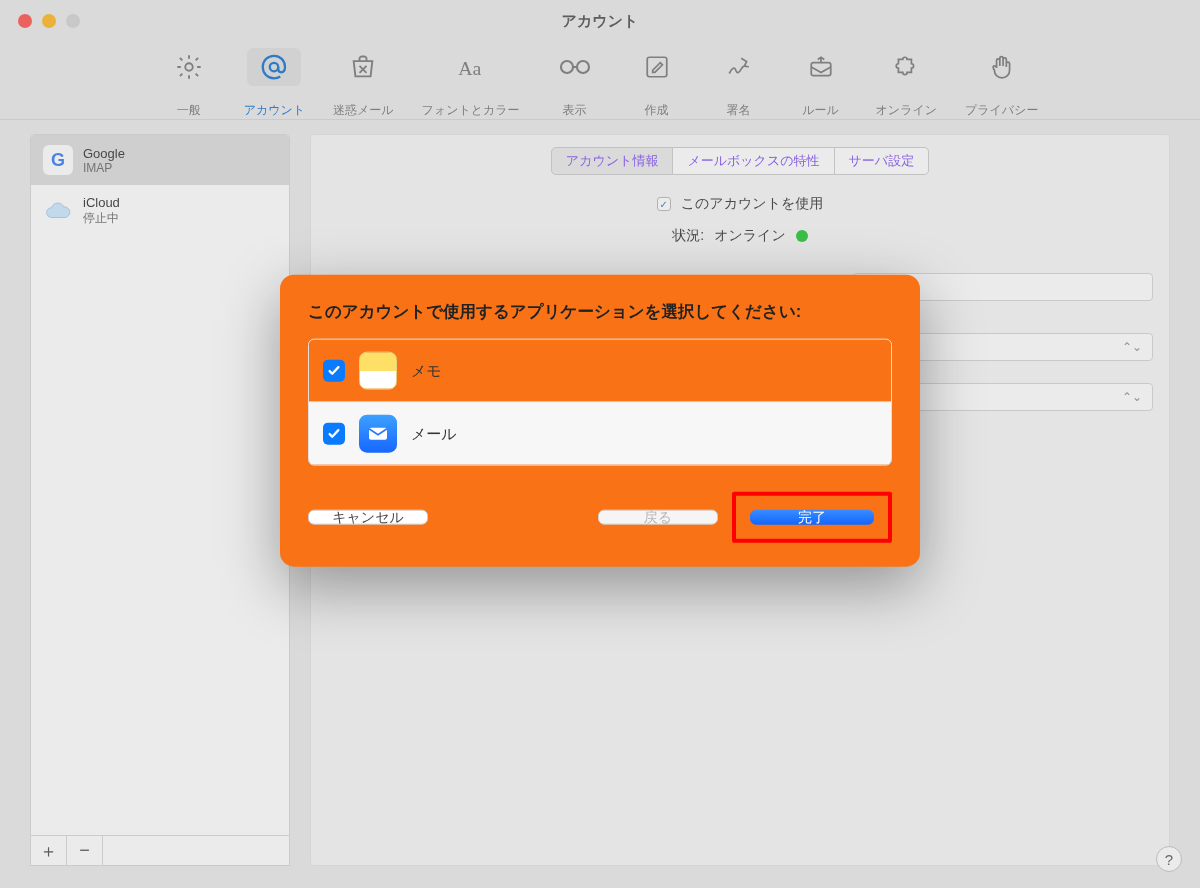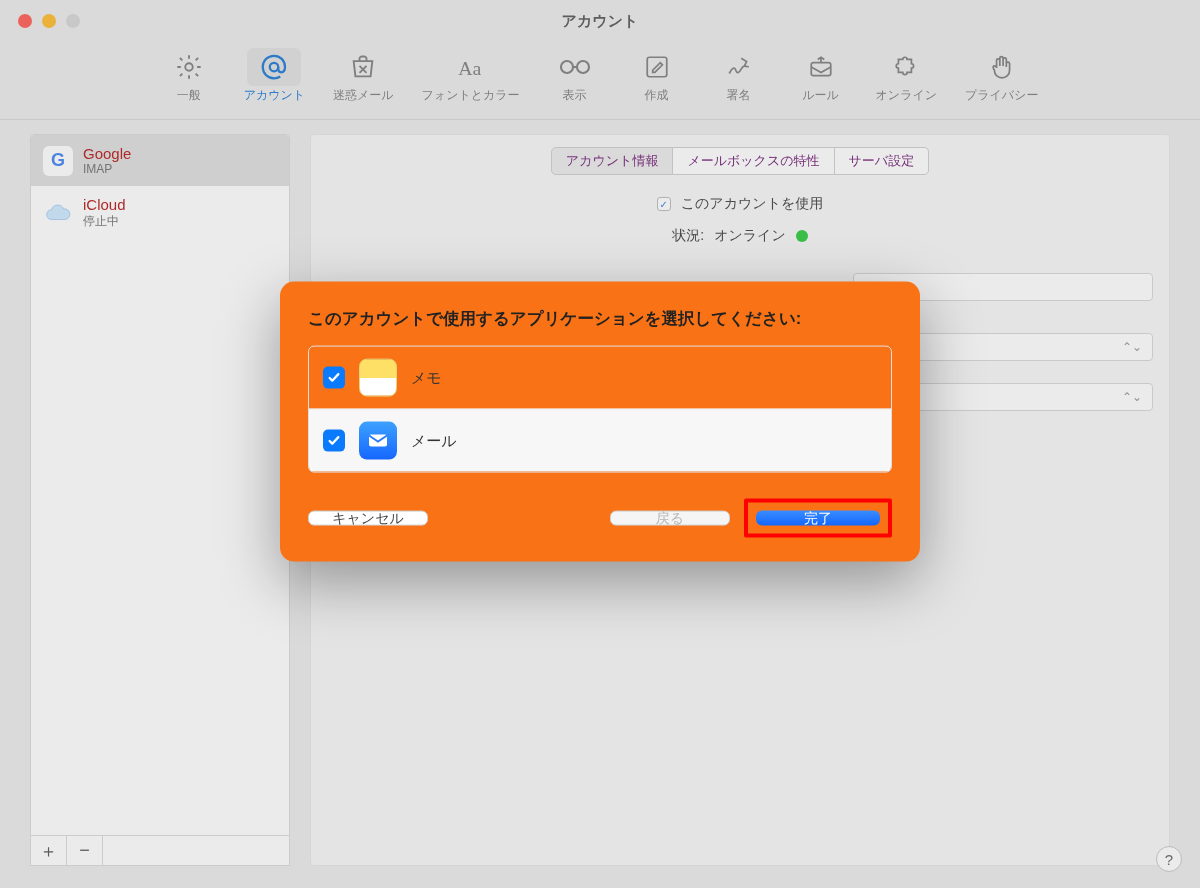--- a/index.html
+++ b/index.html
@@ -24,21 +24,21 @@
     position:absolute; top:12px; left:0; right:0; text-align:center;
     font-size:15px; font-weight:600; color:#595959;
   }
 
   
   .toolbar {
     position:absolute; top:44px; left:0; right:0; height:76px;
     display:flex; justify-content:center; align-items:flex-start; gap:28px;
     padding-top:4px; border-bottom:1px solid #d9d9d9;
   }
-  .tool-item { display:flex; flex-direction:column; align-items:center; gap:1px; color:#808080; }
+  .tool-item { display:flex; flex-direction:column; align-items:center; gap:16px; color:#808080; }
   .tool-item.active { color:#1f7bd6; }
   .tool-item .lbl { font-size:12px; }
   .tool-icon { width:34px; height:34px; display:flex; align-items:center; justify-content:center; }
   .tool-item.active .tool-wrap { background:#e1e1e1; border-radius:6px; }
   .tool-wrap { padding:2px 10px; }
 
   
   .content {
     position:absolute; top:134px; left:30px; right:30px; bottom:22px;
     display:flex; gap:20px;
@@ -48,31 +48,31 @@
   .sidebar { width:260px; display:flex; flex-direction:column; }
   .account-list {
     flex:1; background:#fff; border:1px solid #dadada; border-radius:4px 4px 0 0;
     overflow:hidden;
   }
   .account-row {
     display:flex; gap:10px; align-items:center; padding:10px 12px;
   }
   .account-row.selected { background:#dedede; }
   .account-icon { width:30px; height:30px; border-radius:6px; background:#fff; display:flex; align-items:center; justify-content:center; font-weight:bold; font-size:18px; }
-  .account-text .name { font-size:15px; color:#b91c1c; }
+  .account-text .name { font-size:13px; color:#404040; }
   .account-text .sub  { font-size:12px; color:#737373; }
   .sidebar-buttons {
     display:flex; height:30px; border:1px solid #dadada; border-top:none; background:#fff;
   }
   .sb-btn { width:36px; display:flex; align-items:center; justify-content:center; border-right:1px solid #dadada; font-size:18px; color:#555; }
 
   
   .rightpane { flex:1; background:#fff0; border-radius:4px; position:relative; background:#f7f7f7; border:1px solid #e5e5e5;}
   .tabs-row { display:flex; justify-content:center; gap:0; margin-top:12px; }
-  .seg { background:#fff; border:1px solid #cfcfcf; padding:4px 14px; font-size:13px; color:#701a75; }
+  .seg { background:#fff; border:1px solid #cfcfcf; padding:4px 14px; font-size:13px; color:#8b5cf6; }
   .seg:first-child { border-radius:5px 0 0 5px; }
   .seg:last-child  { border-radius:0 5px 5px 0; }
   .seg + .seg { border-left:none; }
   .seg.active { background:#ececec; }
 
   .form-area { margin-top:20px; display:flex; flex-direction:column; gap:14px; align-items:center; }
   .form-line { display:flex; align-items:center; gap:10px; font-size:14px; color:#444; }
   .status-dot { width:12px; height:12px; border-radius:50%; background:#2ecc40; display:inline-block; }
   .mac-check { width:14px; height:14px; display:inline-flex; align-items:center; justify-content:center; border:1px solid #bdbdbd; border-radius:3px; background:#fff; font-size:10px; color:#357edd; }
 
@@ -103,21 +103,21 @@
 
   .modal-buttons { display:flex; gap:14px; margin-top:26px; align-items:center; }
   .btn {
     min-width:120px; height:15px; border:1px solid #cfcfcf; border-radius:6px;
     background:#fff; font-size:14px; color:#444; display:flex; align-items:center; justify-content:center;
   }
   .btn.disabled { color:#b7b7b7; background:#f5f5f5; }
   .btn.primary {
     background:linear-gradient(#3a8dff,#1266ff); color:#fff; border:none; font-weight:500;
   }
-  .primary-frame { border:4px solid #ff0000; padding:8px; border-radius:2px; }
+  .primary-frame { border:4px solid #ff0000; padding:14px; border-radius:2px; }
   .spacer { flex:1; }
 
   
   .help-btn {
     position:absolute; right:18px; bottom:16px; width:26px; height:26px;
     border-radius:50%; border:1px solid #c8c8c8; background:#fff; color:#666;
     display:flex; align-items:center; justify-content:center; font-size:15px;
   }
 
   

